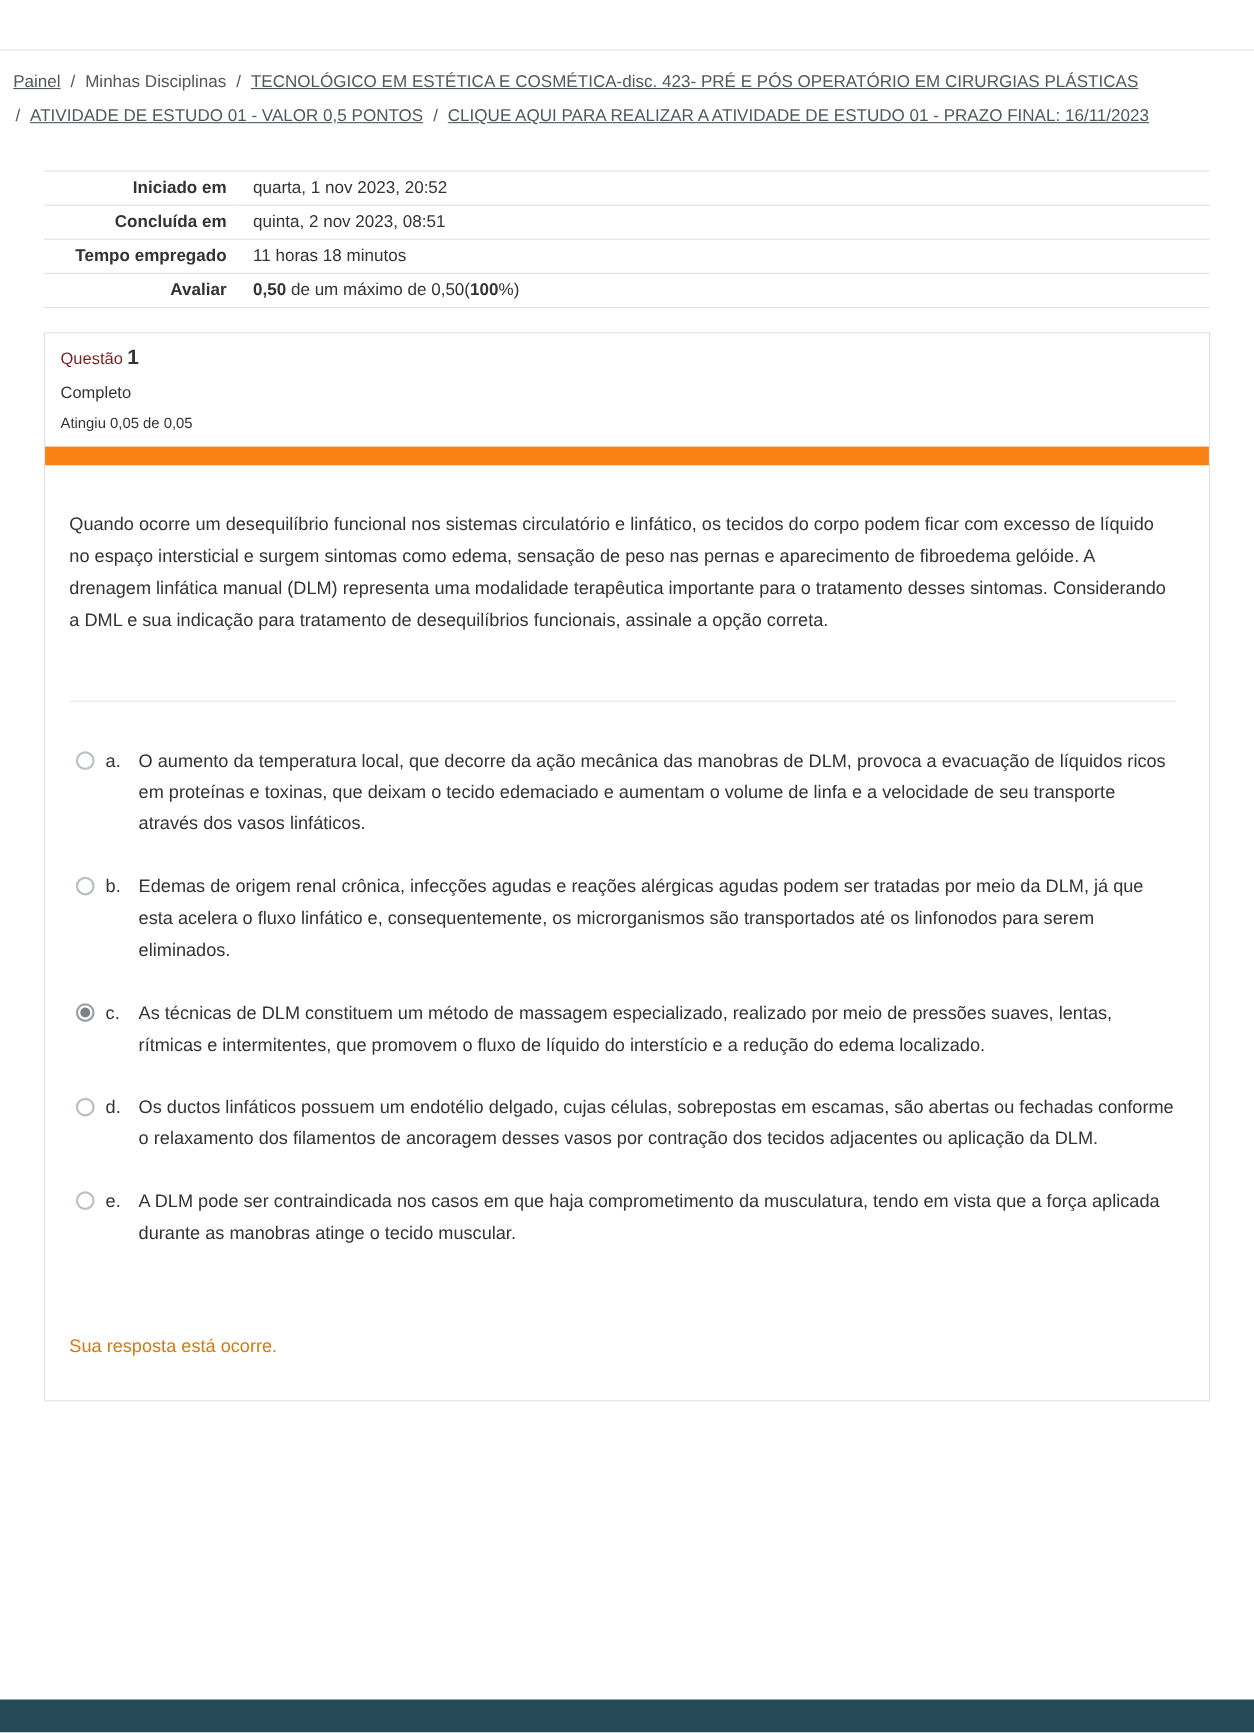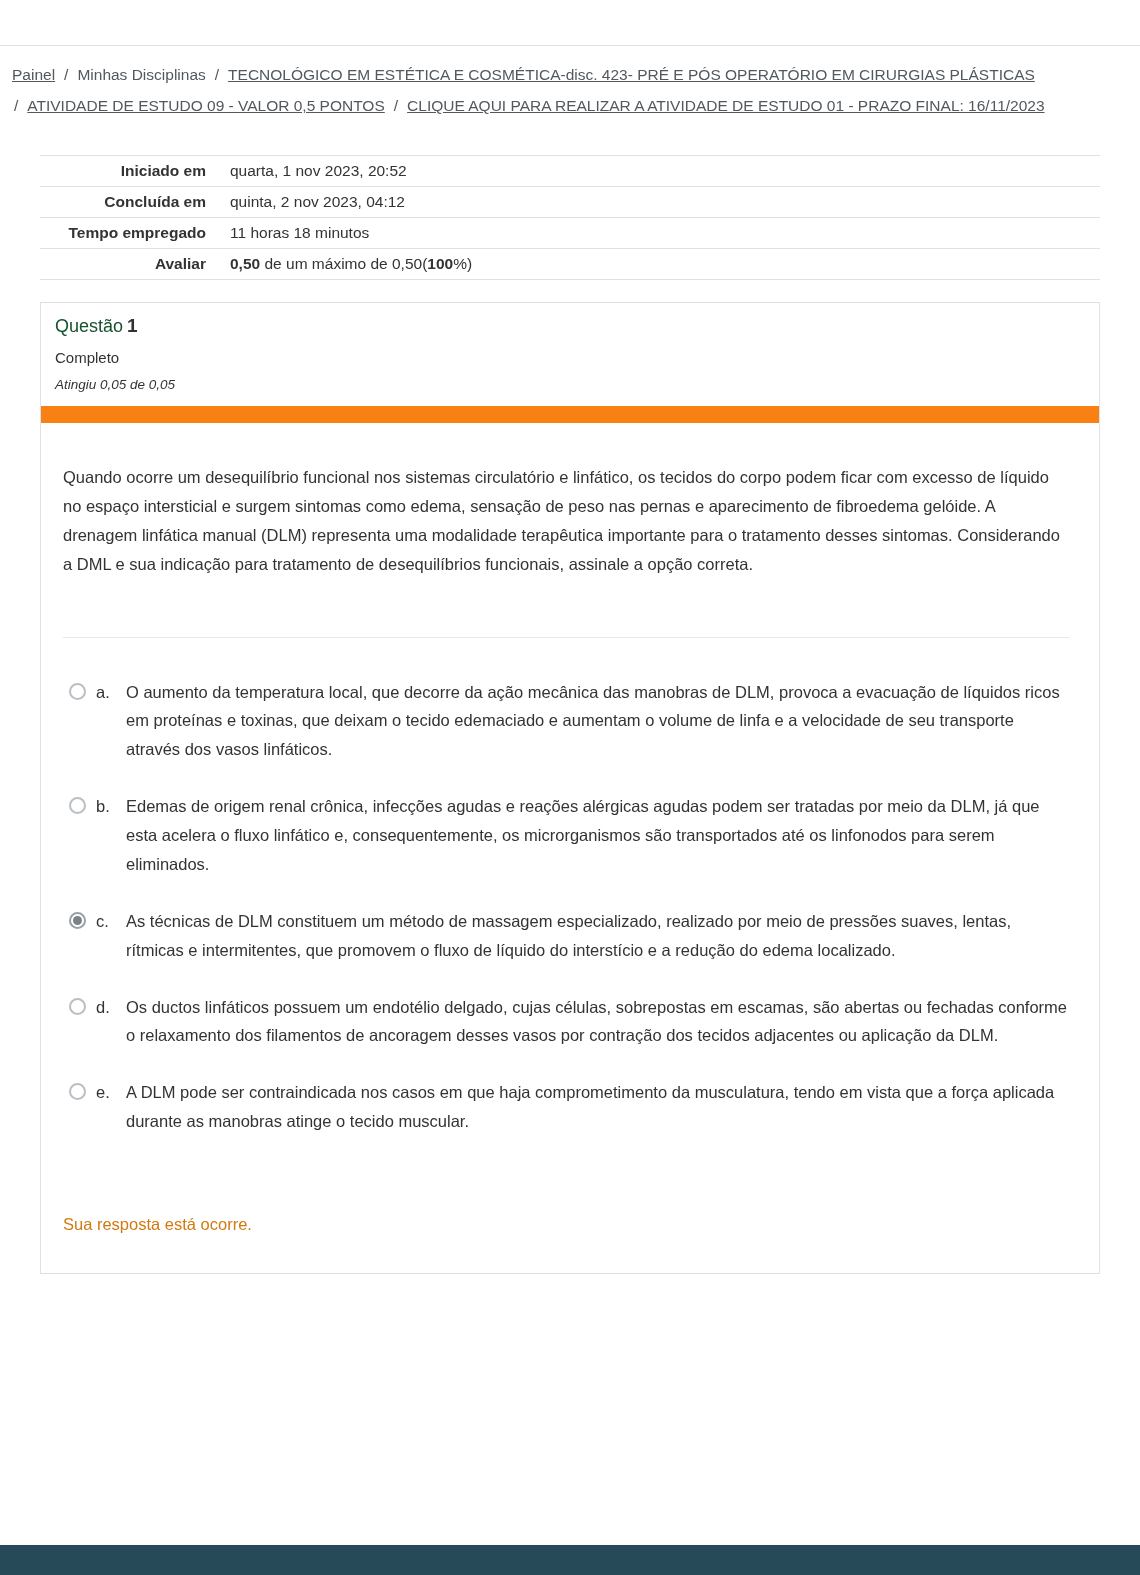--- a/index.html
+++ b/index.html
@@ -27,24 +27,24 @@
   table.summary tr:last-child td { border-bottom: 1px solid var(--color-border, #dee2e6); }
   td.sum-label { font-weight: bold; text-align: right; width: 178px; white-space: nowrap; }
 
   
   .question-box {
     margin: 22px 40px 0 40px;
     border: 1px solid var(--color-border, #dee2e6);
     background: #fff;
   }
   .q-info { padding: 12px 16px 14px 14px; }
-  .q-no-label { font-size: 18px; color: #14532d; }
+  .q-no-label { font-size: 15px; color: #7f1d1d; }
   .q-no-number { font-size: 19px; font-weight: bold; margin-left: 4px; }
   .q-status { font-size: 15px; margin-top: 12px; }
-  .q-points { font-size: 13.5px; margin-top: 11px; font-style: italic; }
+  .q-points { font-size: 13.5px; margin-top: 11px; }
   .orange-bar { height: 17px; background: var(--color-accent, #f98012); }
 
   .q-content { padding: 40px 30px 34px 22px; font-size: 16.5px; line-height: 1.75; color: #333; }
   .q-text { max-width: 1018px; }
   .q-divider { border: none; border-top: 1px solid #e8e8e8; margin: 58px 0 40px 0; }
 
   .option { display: flex; align-items: flex-start; padding-left: 6px; margin-bottom: 28px; }
   .radio {
     width: 17px; height: 17px; flex: 0 0 17px;
     border: 2px solid #b9bfc4; border-radius: 50%;
@@ -70,34 +70,34 @@
 </head>
 <body>
 
 <div class="topbar"></div>
 
 <nav class="breadcrumb">
   <div class="bc-line">
     <a class="bc-item">Painel</a><span class="bc-sep">/</span><span class="bc-item bc-plain">Minhas Disciplinas</span><span class="bc-sep">/</span><a class="bc-item">TECNOLÓGICO EM ESTÉTICA E COSMÉTICA-disc. 423- PRÉ E PÓS OPERATÓRIO EM CIRURGIAS PLÁSTICAS</a>
   </div>
   <div class="bc-line">
-    <span class="bc-sep" style="margin-left:2px">/</span><a class="bc-item">ATIVIDADE DE ESTUDO 09 - VALOR 0,5 PONTOS</a><span class="bc-sep">/</span><a class="bc-item">CLIQUE AQUI PARA REALIZAR A ATIVIDADE DE ESTUDO 01 - PRAZO FINAL: 16/11/2023</a>
+    <span class="bc-sep" style="margin-left:2px">/</span><a class="bc-item">ATIVIDADE DE ESTUDO 01 - VALOR 0,5 PONTOS</a><span class="bc-sep">/</span><a class="bc-item">CLIQUE AQUI PARA REALIZAR A ATIVIDADE DE ESTUDO 01 - PRAZO FINAL: 16/11/2023</a>
   </div>
 </nav>
 
 <div class="summary-wrap">
   <table class="summary">
     <tbody>
       <tr>
         <td class="sum-label">Iniciado em</td>
         <td>quarta, 1 nov 2023, 20:52</td>
       </tr>
       <tr>
         <td class="sum-label">Concluída em</td>
-        <td>quinta, 2 nov 2023, 04:12</td>
+        <td>quinta, 2 nov 2023, 08:51</td>
       </tr>
       <tr>
         <td class="sum-label">Tempo empregado</td>
         <td>11 horas 18 minutos</td>
       </tr>
       <tr>
         <td class="sum-label">Avaliar</td>
         <td><b>0,50</b><span> de um máximo de 0,50(</span><b>100</b><span>%)</span></td>
       </tr>
     </tbody>

